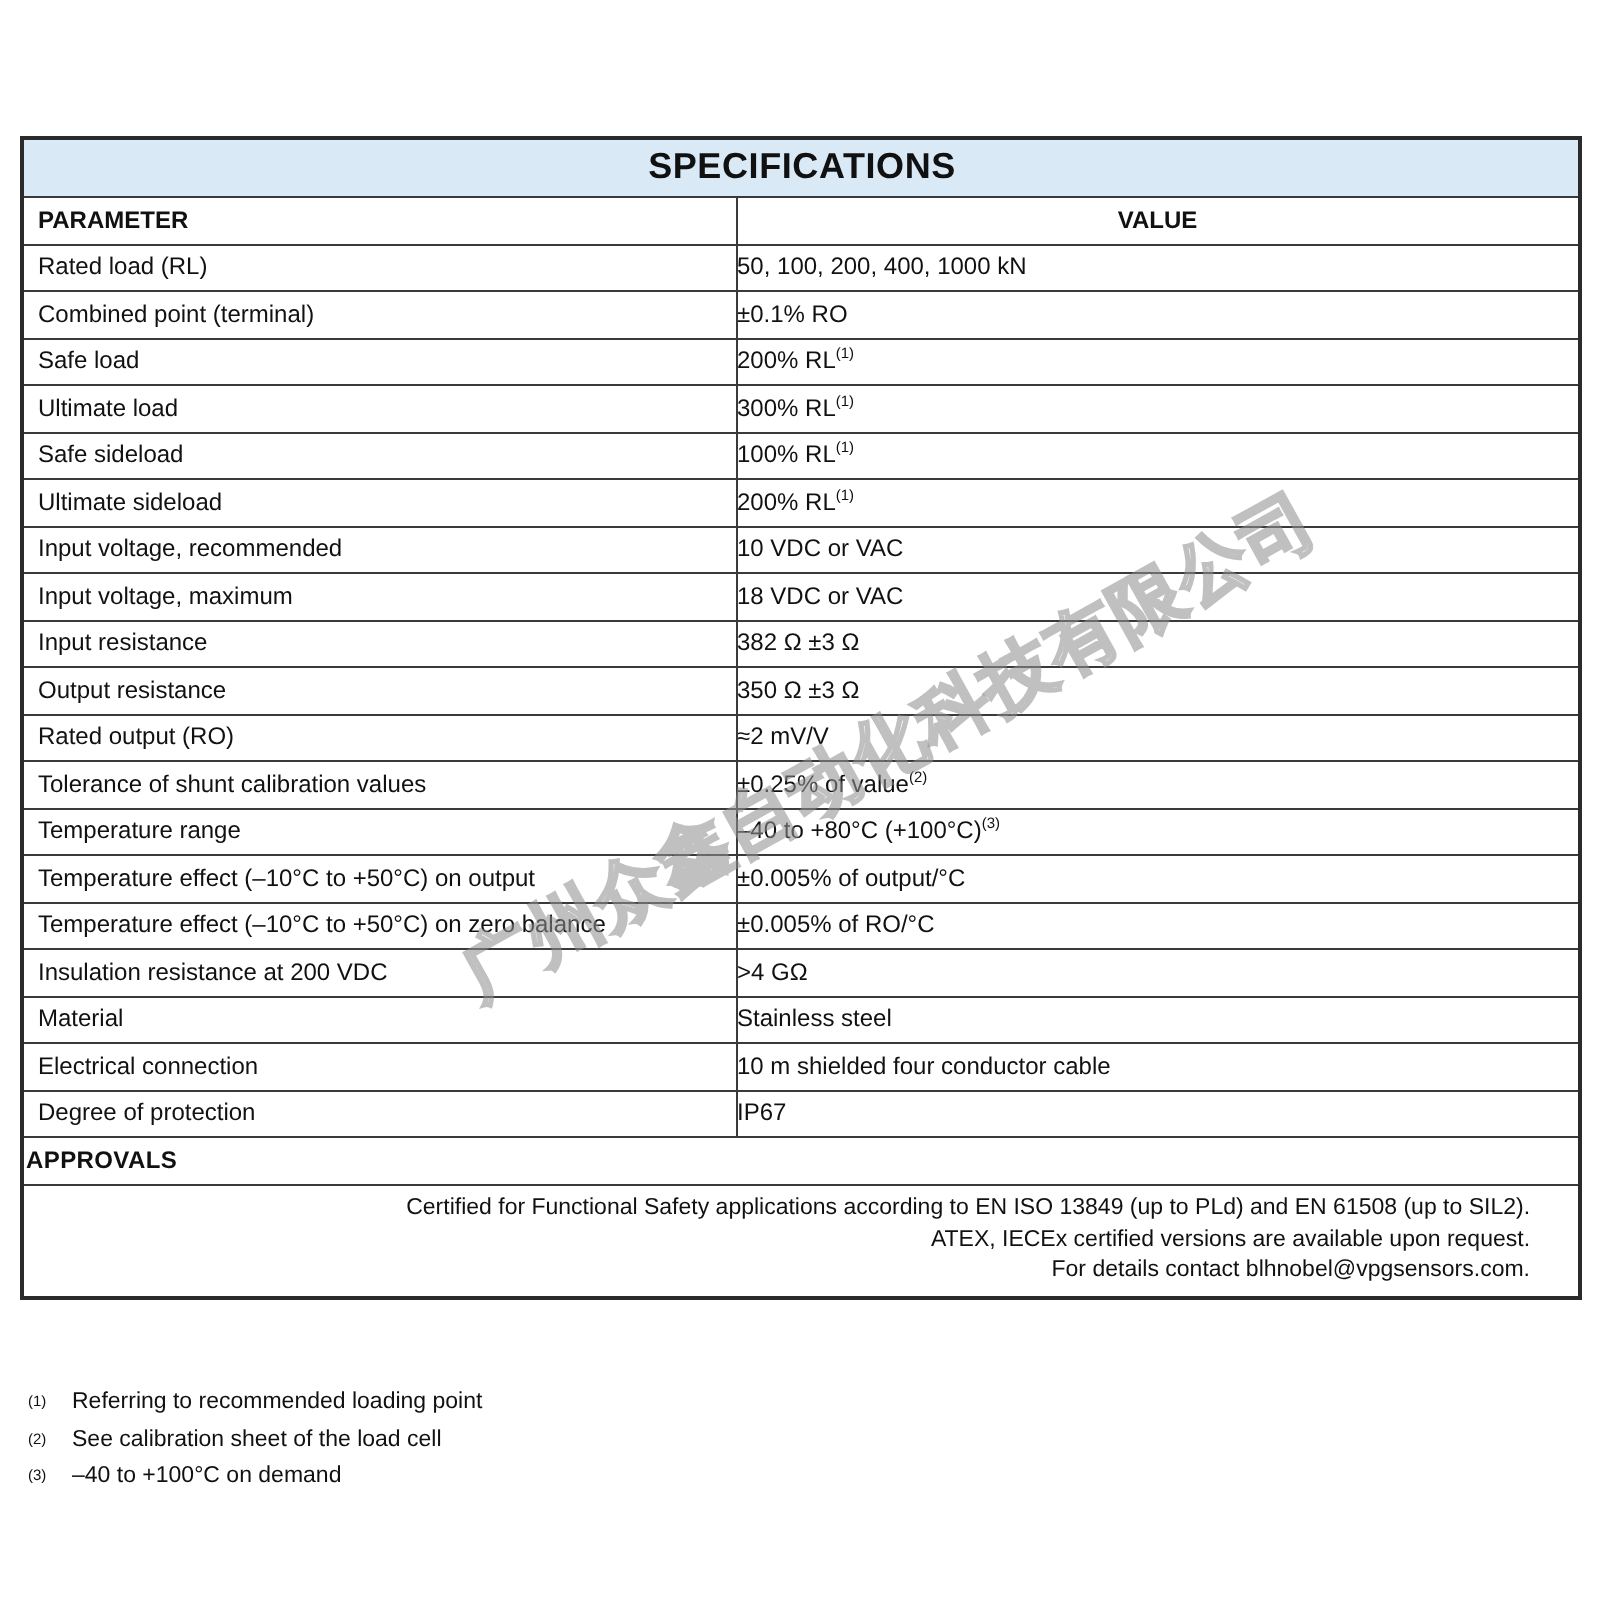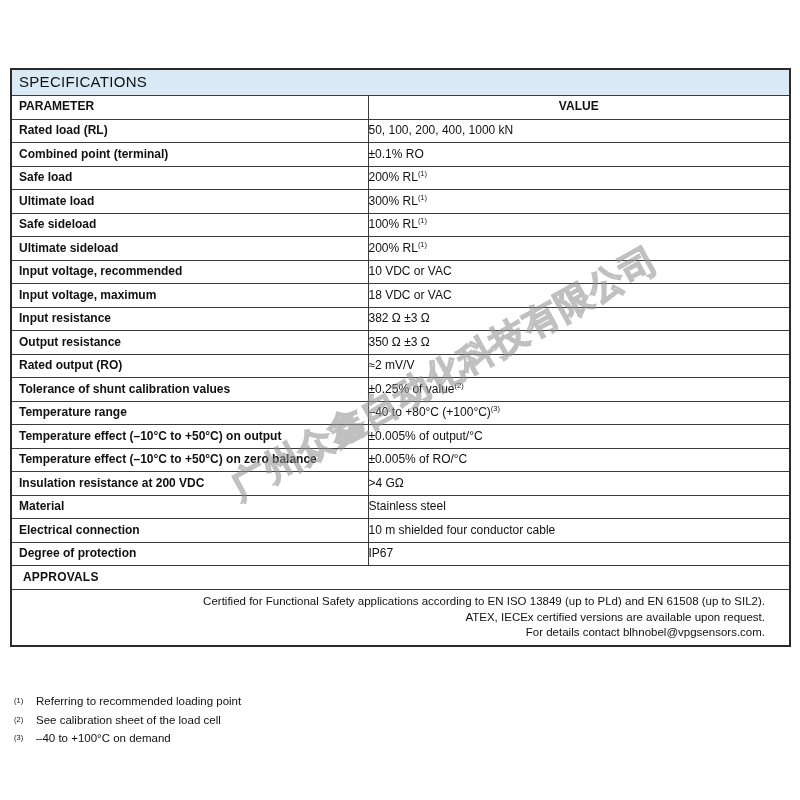--- a/index.html
+++ b/index.html
@@ -31,52 +31,53 @@
   table.spec-table td, table.spec-table th {
     border: 1.5px solid #3a3a3a;
     font-size: 12px;
     line-height: 1.1;
     overflow: hidden;
     white-space: nowrap;
   }
 
   tr.title-row td {
     background: var(--header-bg, #d9eaf6);
-    font-size: 15px;
-    font-weight: normal;
+    font-size: 18px;
+    font-weight: bold;
     letter-spacing: 0.3px;
     padding: 4px 6px 4px 7px;
     height: 22px;
+    text-align: center;
   }
   tr.colhead-row th {
     font-weight: bold;
     height: 24px;
   }
   th.param-head { text-align: left; padding-left: 7px; }
   th.value-head { text-align: center; }
 
   tr.data-row { height: 23.5px; }
   td.param-cell {
-    font-weight: bold;
+    font-weight: normal;
     text-align: left;
     padding-left: 7px;
   }
   td.value-cell {
     font-weight: normal;
   }
   td.value-cell sup {
     font-size: 7.5px;
     vertical-align: super;
     line-height: 0;
   }
 
   tr.approvals-title-row td {
     font-weight: bold;
     text-align: left;
-    padding-left: 11px;
+    padding-left: 1px;
     height: 24px;
     letter-spacing: 0.2px;
   }
   tr.approvals-body-row td {
     height: 49px;
     text-align: right;
     font-size: 11.5px;
     padding: 4px 24px;
     white-space: normal;
   }

